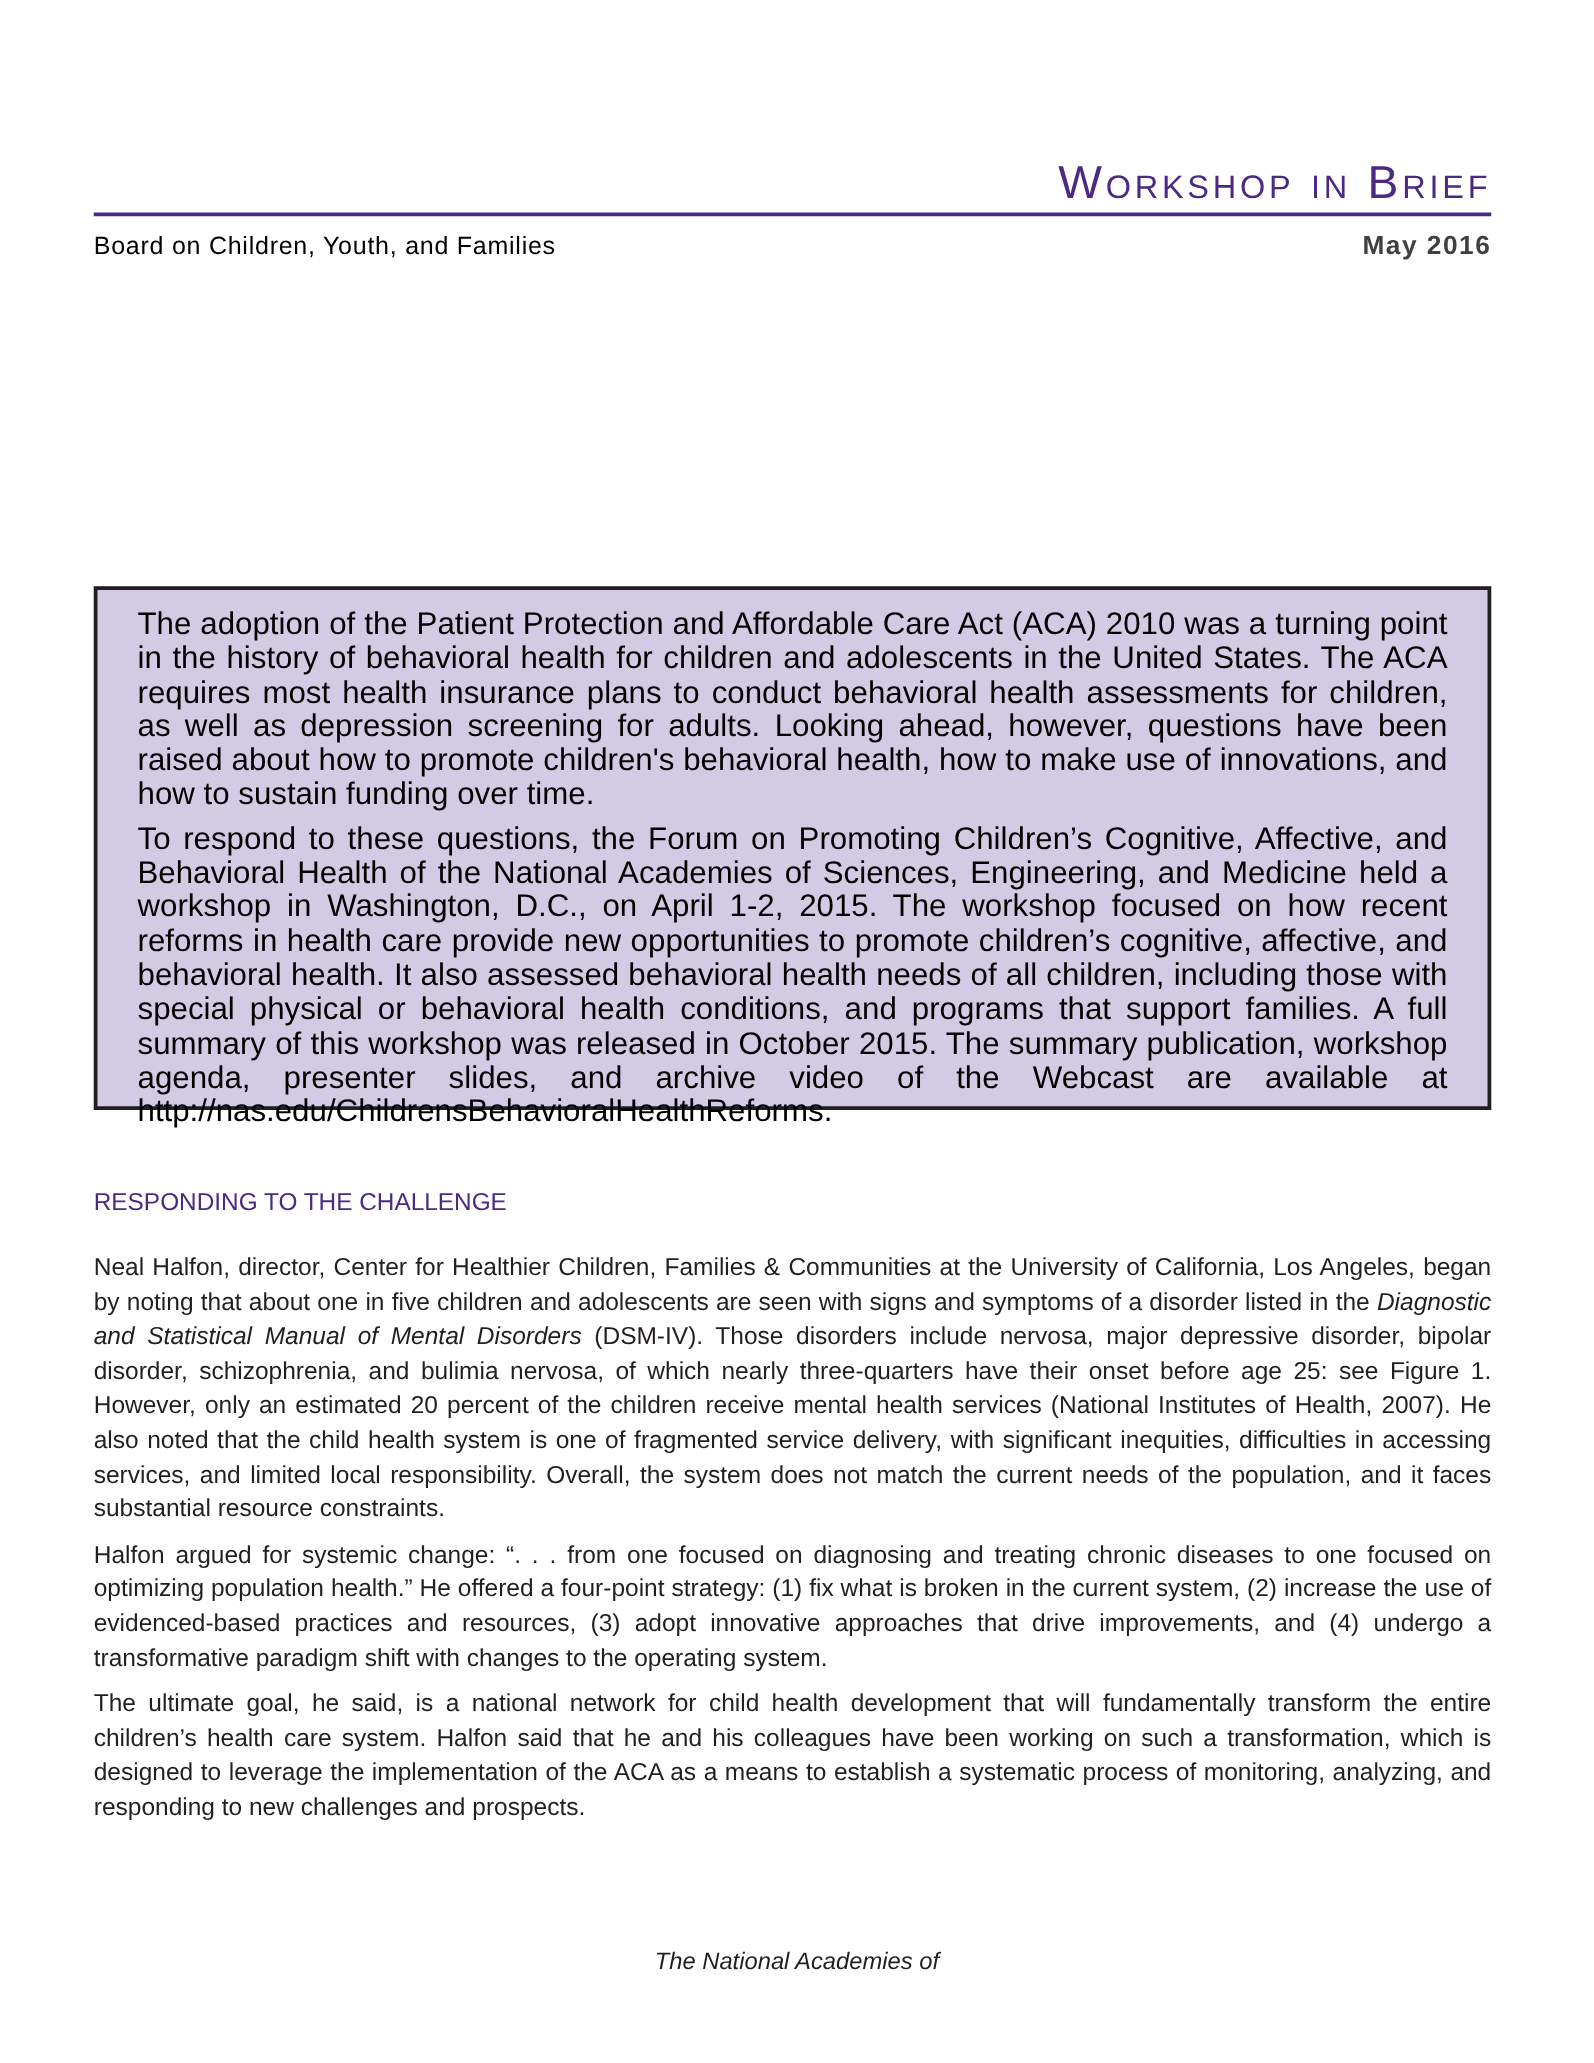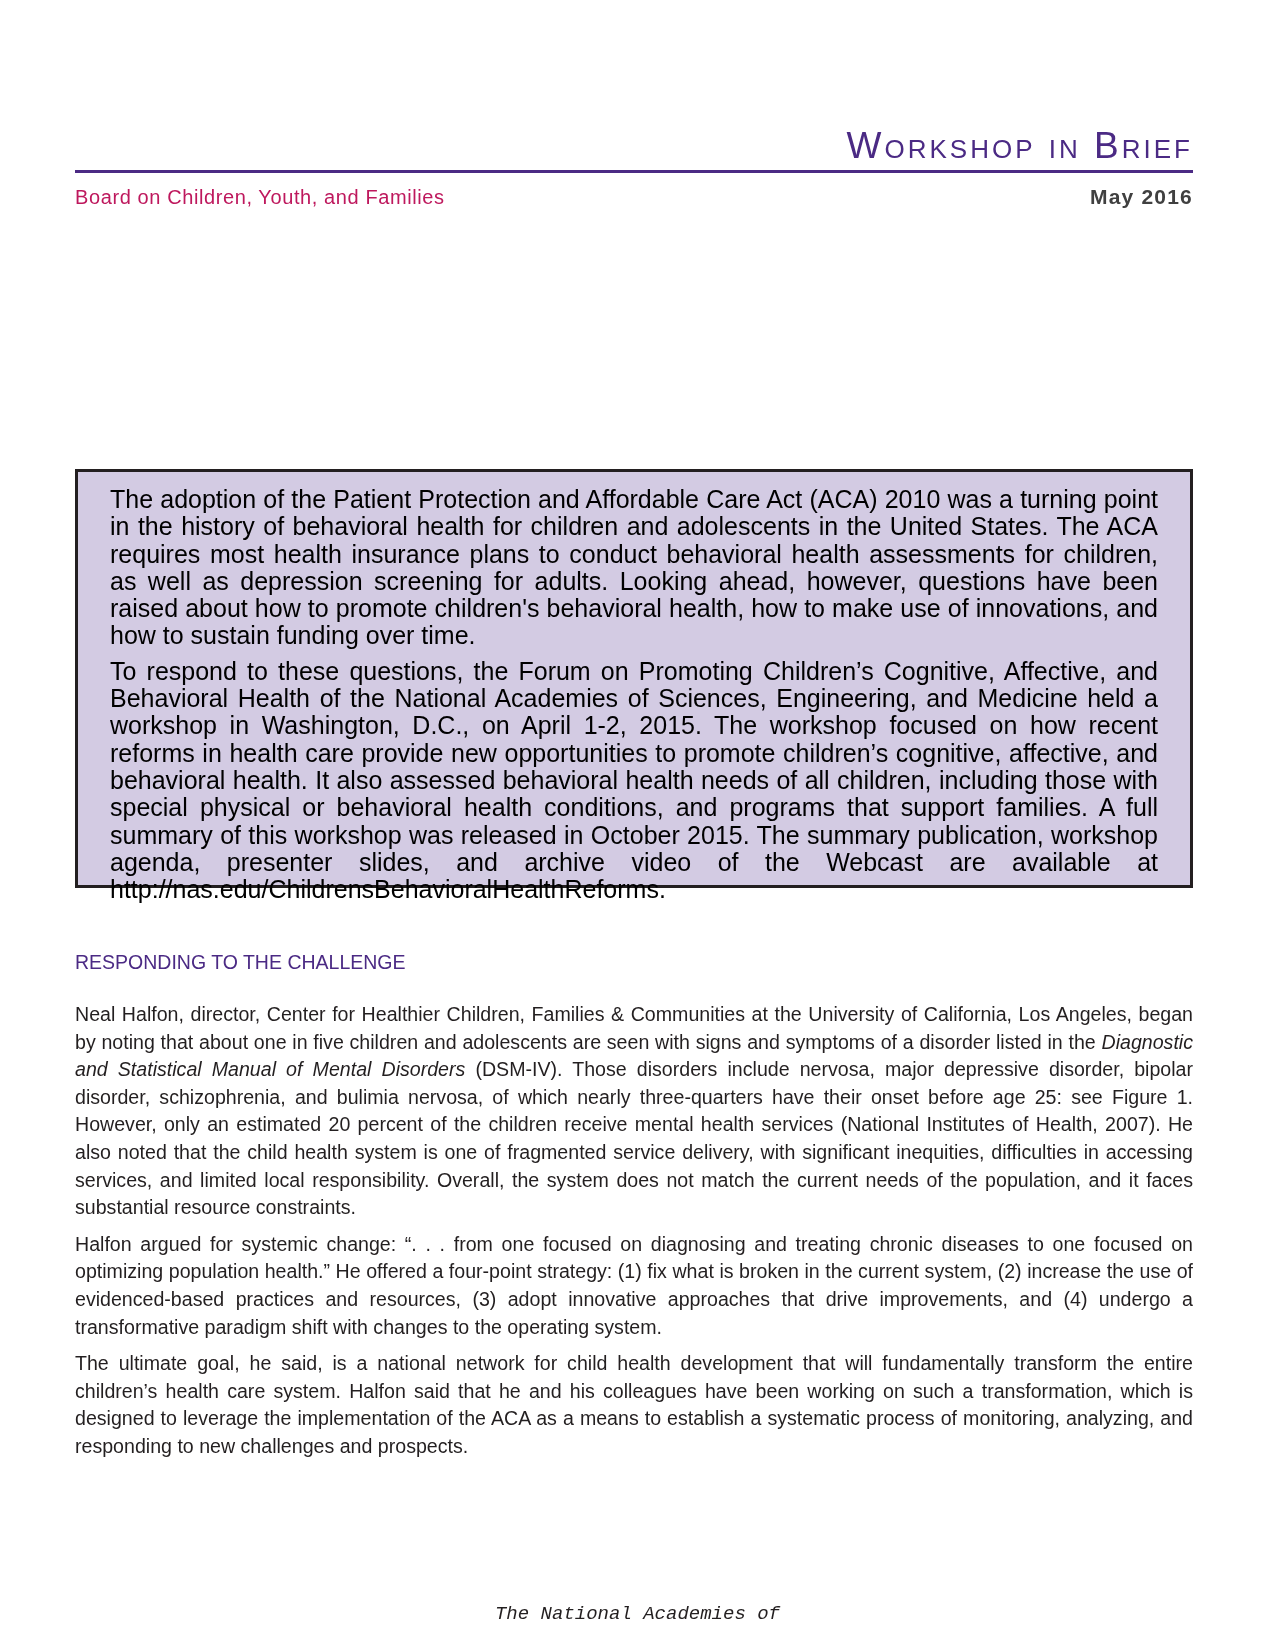--- a/index.html
+++ b/index.html
@@ -38,21 +38,21 @@
       top: 170px;
       width: 1118px;
       height: 3px;
       background: #4b2a84;
     }
     .board {
       position: absolute;
       left: 0;
       top: 184px;
       font-size: 20px;
-      color: #be185d;
+      color: #000000;
       letter-spacing: 0.6px;
       line-height: 26px;
       white-space: nowrap;
     }
     .date {
       position: absolute;
       right: 0;
       top: 184px;
       font-size: 21px;
       font-weight: bold;
@@ -123,23 +123,22 @@
       text-align: justify;
       color: #231f20;
     }
     .body-text em { font-style: italic; }
     .footer {
       position: absolute;
       left: 0;
       top: 1558px;
       width: 1275px;
       text-align: center;
-      font-family: Liberation Mono, monospace;
+      font-family: Liberation Sans, sans-serif;
       color: #231f20;
-      margin-top: 44px;
     }
     .footer .line1 {
       font-size: 19px;
       font-style: italic;
       line-height: 24px;
       display: block;
     }
     .footer .line2 {
       font-size: 19.5px;
       letter-spacing: 0.4px;

